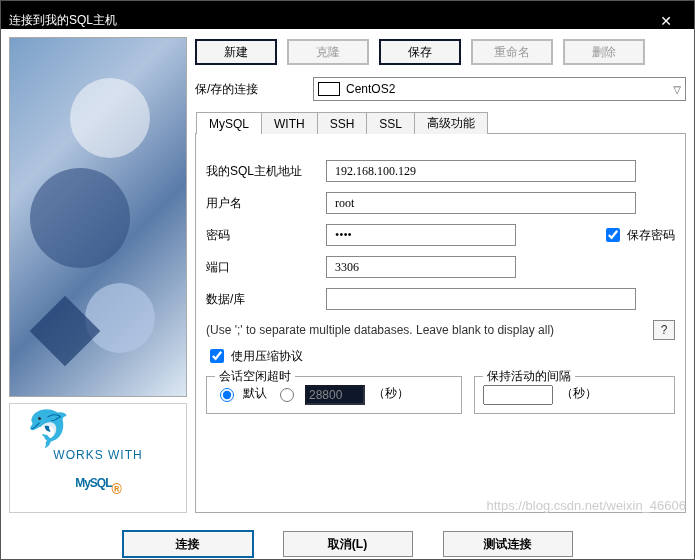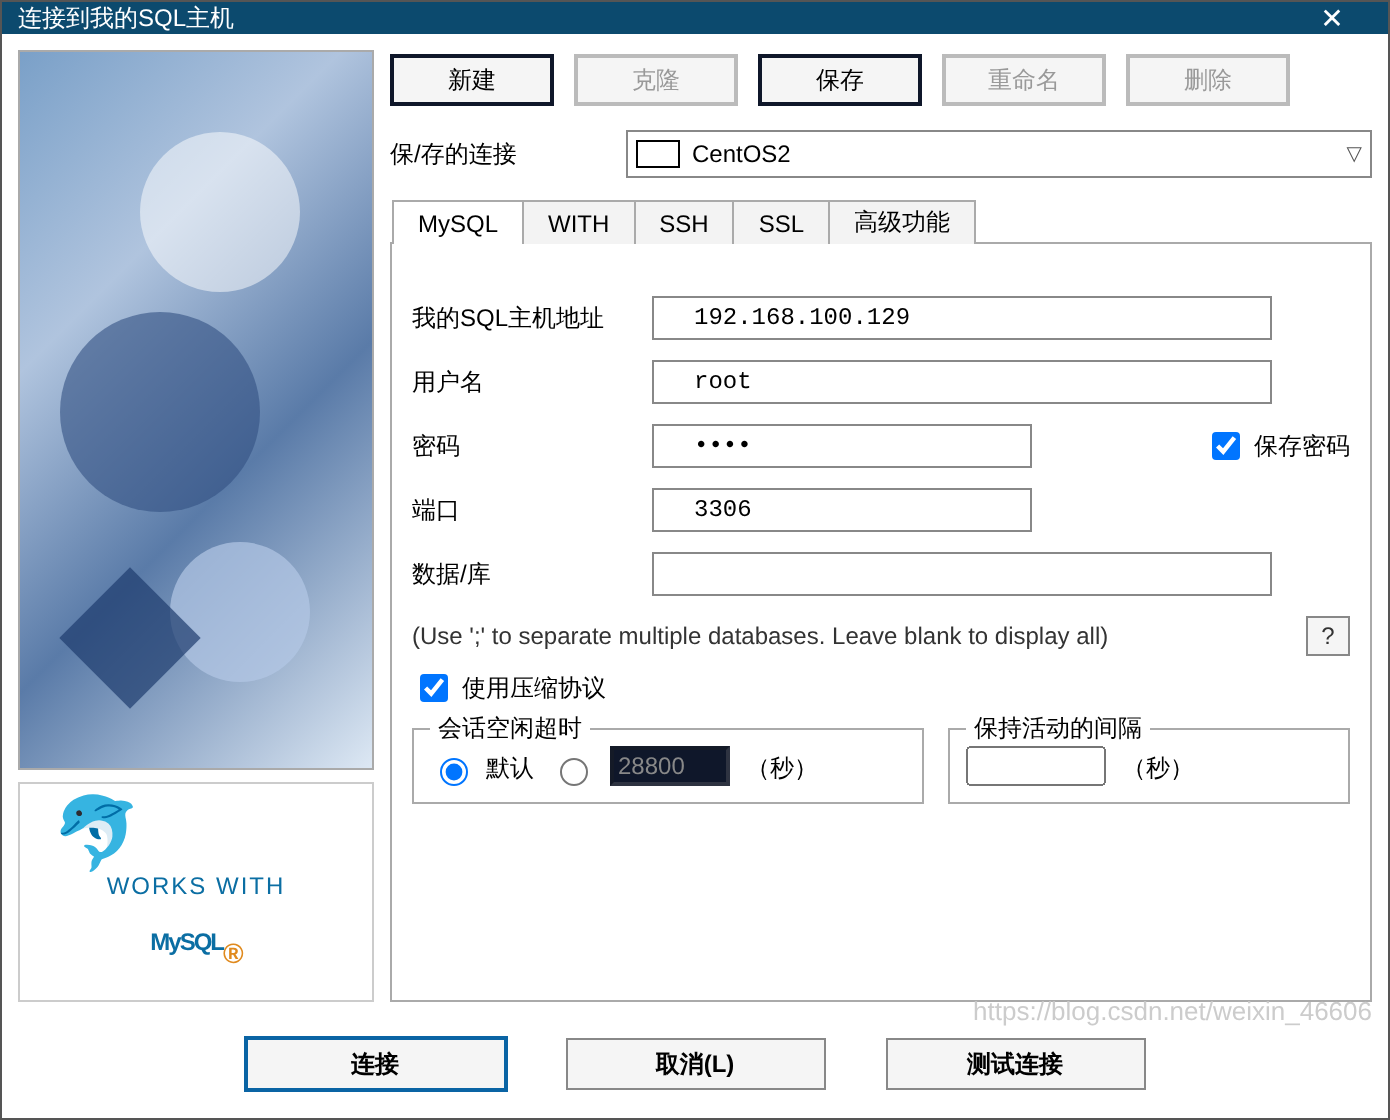--- a/index.html
+++ b/index.html
@@ -1,18 +1,18 @@
 <!DOCTYPE html>
 <html><head>
 <meta charset="utf-8">
 <style>
 * { box-sizing: border-box; font-family: "Microsoft YaHei", "SimSun", Tahoma, sans-serif; font-size: 12px; }
 body { margin: 0; background: #fff; }
 .window { width: 695px; height: 560px; border: 1px solid #555; background: #fff; position: relative; }
-.titlebar { height: 16px; background: #0c4a6e; color: #fff; display: flex; align-items: flex-start; padding: 0 8px; justify-content: space-between; }
+.titlebar { height: 28px; background: #000000; color: #fff; display: flex; align-items: flex-end; padding: 0 8px; justify-content: space-between; }
 .titlebar .title { font-size: 12px; }
 .titlebar .close { width: 40px; text-align: center; font-size: 14px; }
 .content { display: flex; padding: 8px; gap: 8px; }
 .sidebar { width: 178px; display: flex; flex-direction: column; gap: 6px; }
 .puzzle-img { width: 178px; height: 360px; background: linear-gradient(135deg, #7aa0c8 0%, #b0c4de 30%, #5a7ba8 60%, #dde8f4 100%); position: relative; overflow: hidden; border: 1px solid #aaa; }
 .puzzle-img::before { content:""; position:absolute; width:80px; height:80px; border-radius:50%; background:rgba(255,255,255,0.5); top:40px; left:60px; box-shadow: -30px 100px 0 10px rgba(50,80,130,0.6), 10px 200px 0 -5px rgba(180,200,230,0.7); }
 .puzzle-img::after { content:""; position:absolute; width:50px; height:50px; background:rgba(30,60,110,0.7); bottom:40px; left:30px; transform:rotate(45deg); }
 .logo-box { height: 110px; border: 1px solid #ccc; background: #fff; display: flex; flex-direction: column; align-items: center; justify-content: center; position: relative; }
 .dolphin { font-size: 36px; color: #07618c; position: absolute; top: 4px; left: 16px; }
 .logo-box .ww { font-size: 12px; color: #0b6ea3; letter-spacing: 1px; margin-top: 28px; }
@@ -28,31 +28,31 @@
 .combo .swatch { width: 22px; height: 14px; border: 1px solid #000; background: #fff; margin-right: 6px; }
 .combo .inner { display: flex; align-items: center; }
 .combo .arrow { font-size: 10px; color: #555; }
 .panel { border: 1px solid #aaa; padding: 6px 10px 10px 10px; flex: 1; position: relative; margin-top: 6px; }
 .tabs { display: flex; position: absolute; top: -22px; left: 0; }
 .tab { border: 1px solid #aaa; border-bottom: none; padding: 4px 12px; background: #f3f3f3; margin-right: -1px; height: 22px; display: flex; align-items: center; }
 .tab.active { background: #fff; position: relative; z-index: 2; }
 .panel-inner { margin-top: 20px; }
 .frow { display: flex; align-items: center; margin: 10px 0; }
 .frow .flbl { width: 120px; }
-.frow input[type=text], .frow input[type=password] { height: 22px; border: 1px solid #888; padding: 0 20px; background: #fff; font-family: Liberation Mono, monospace; }
+.frow input[type=text], .frow input[type=password] { height: 22px; border: 1px solid #888; padding: 0 8px; background: #fff; font-family: Liberation Serif, serif; }
 .host { width: 310px; }
 .user { width: 310px; }
 .pwd { width: 190px; }
 .port { width: 190px; }
 .db { width: 310px; }
 .chk { display: flex; align-items: center; gap: 4px; }
 .chk input { width: 14px; height: 14px; }
 .hint { font-size: 12px; color: #333; margin: 6px 0; display: flex; align-items: center; justify-content: space-between; }
 .qbtn { width: 22px; height: 20px; border: 1px solid #888; display: flex; align-items: center; justify-content: center; background: #f5f5f5; }
-.fieldset { border: 1px solid #aaa; padding: 8px; margin-top: 4px; position: relative; display: flex; align-items: flex-end; gap: 8px; }
+.fieldset { border: 1px solid #aaa; padding: 8px; margin-top: 4px; position: relative; display: flex; align-items: flex-start; gap: 8px; }
 .fieldset .legend { position: absolute; top: -9px; left: 8px; background: #fff; padding: 0 4px; font-size: 12px; }
 .radio-row { display: flex; align-items: center; gap: 6px; }
 .radio-row input[type=radio] { width: 14px; height: 14px; }
 .sessrow { display: flex; gap: 12px; }
 .keepalive { width: 70px; }
 .timeout { width: 60px; }
 .footer { display: flex; justify-content: center; gap: 30px; padding: 10px 0; }
 .fbtn { width: 130px; height: 26px; border: 1px solid #888; background: #f5f5f5; display: flex; align-items: center; justify-content: center; font-weight: bold; }
 .fbtn.primary { border: 1px solid #0a64a4; outline: 1px solid #0a64a4; }
 .watermark { position: absolute; bottom: 46px; right: 8px; color: #ccc; font-size: 13px; pointer-events: none; }

